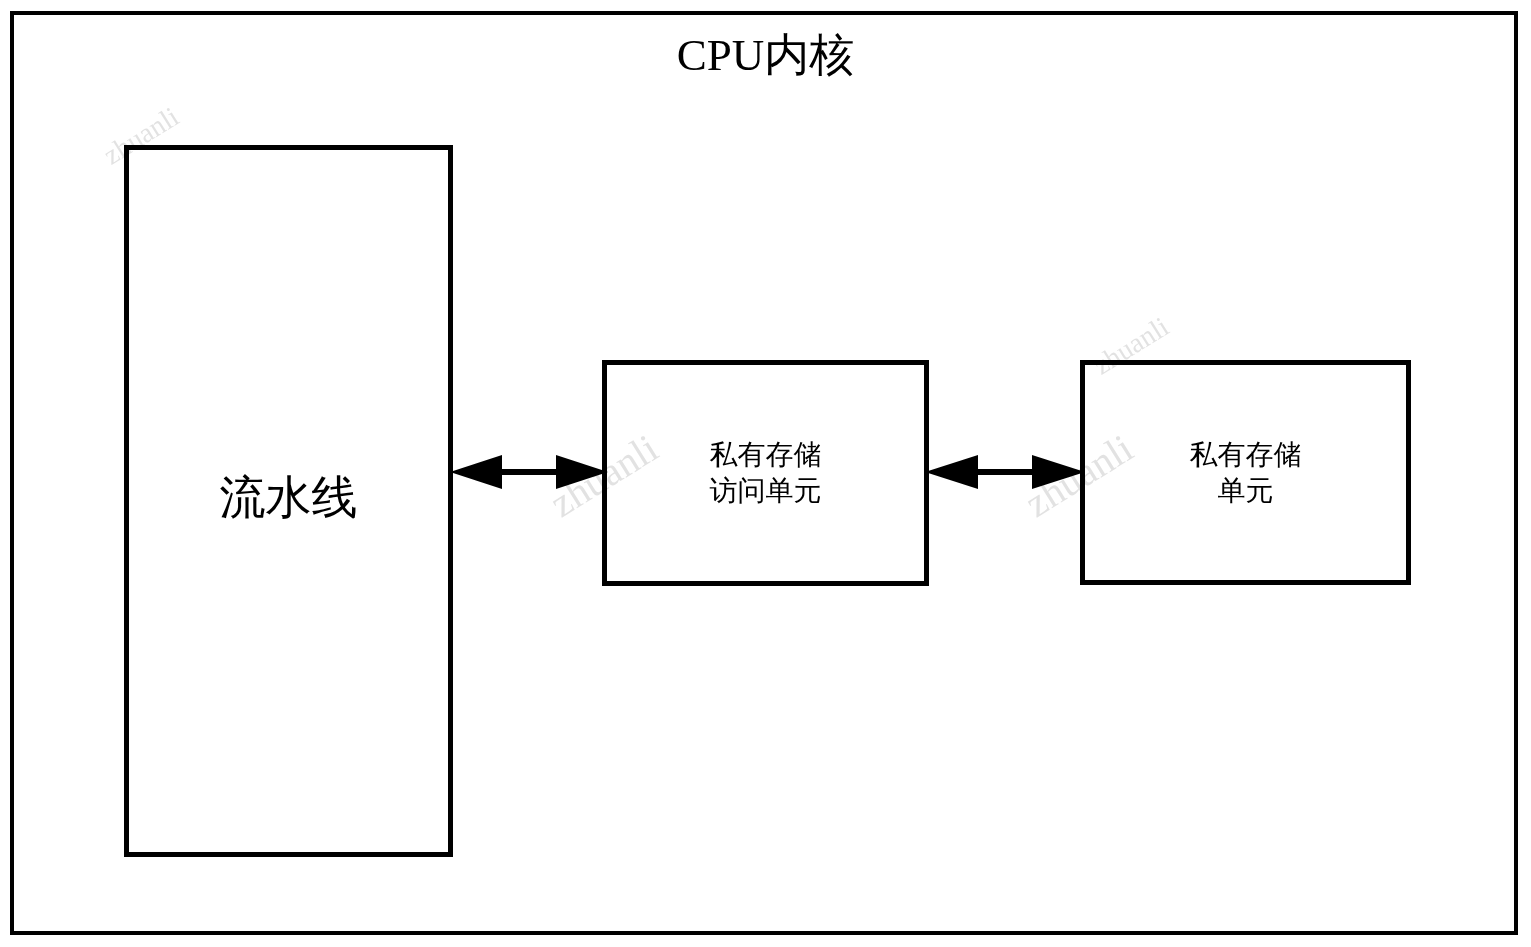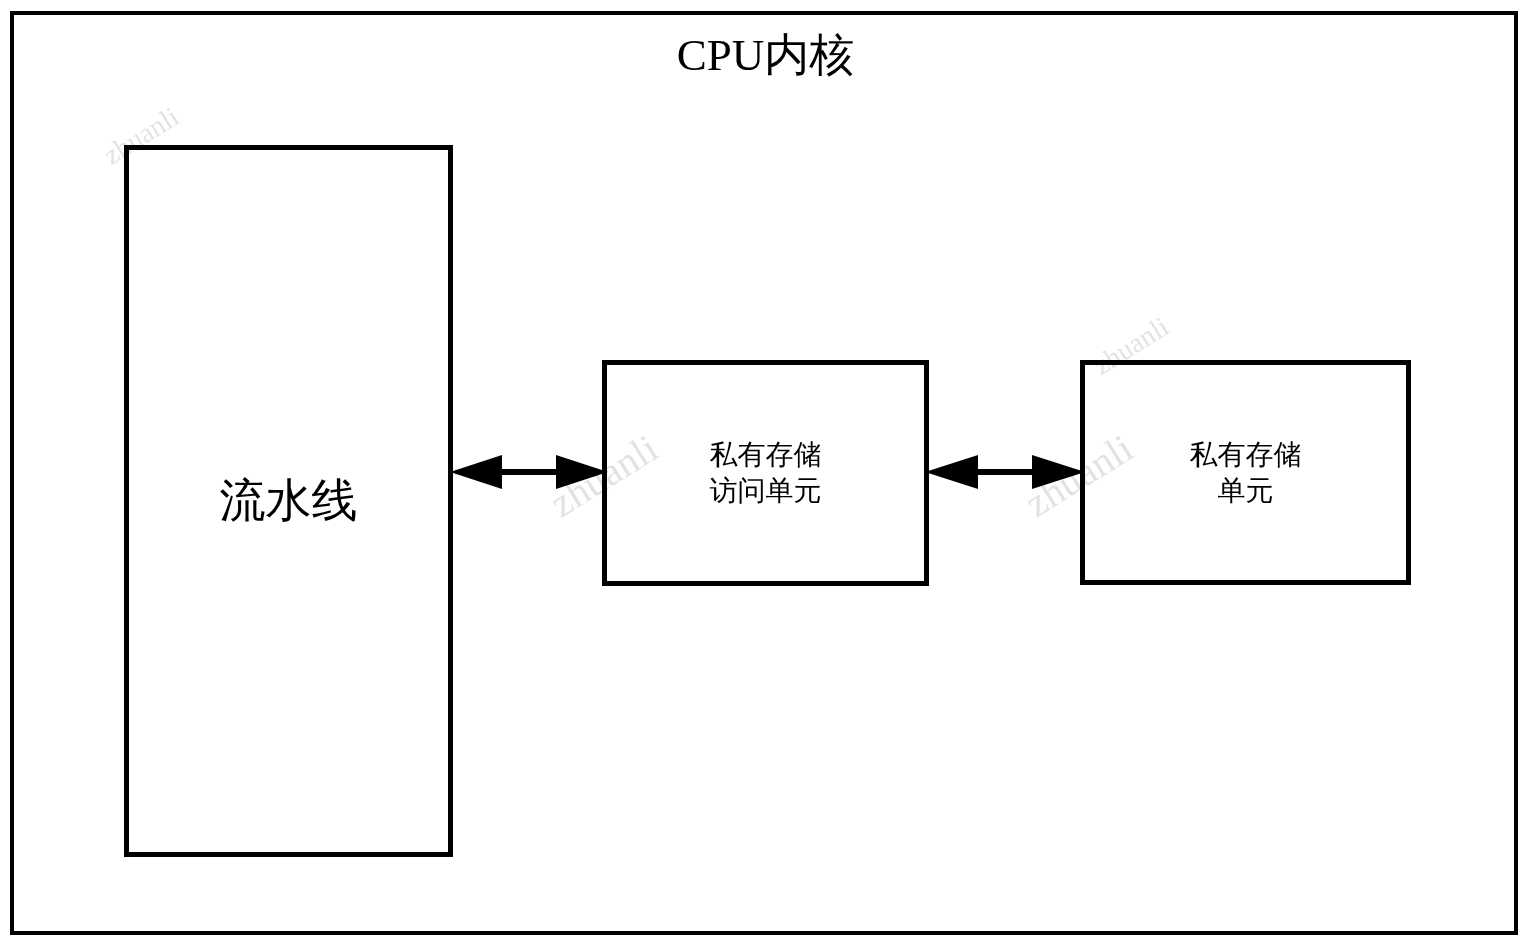--- a/index.html
+++ b/index.html
@@ -60,20 +60,21 @@
     font-size: 28px;
     line-height: 1.28;
     white-space: pre-line;
   }
 
   .block-pipeline {
     left: 124px;
     top: 145px;
     width: 329px;
     height: 712px;
+    font-family: Liberation Mono, monospace;
   }
   .block-pipeline .label { font-size: 46px; }
 
   .block-pmau {
     left: 602px;
     top: 360px;
     width: 327px;
     height: 226px;
   }
 

